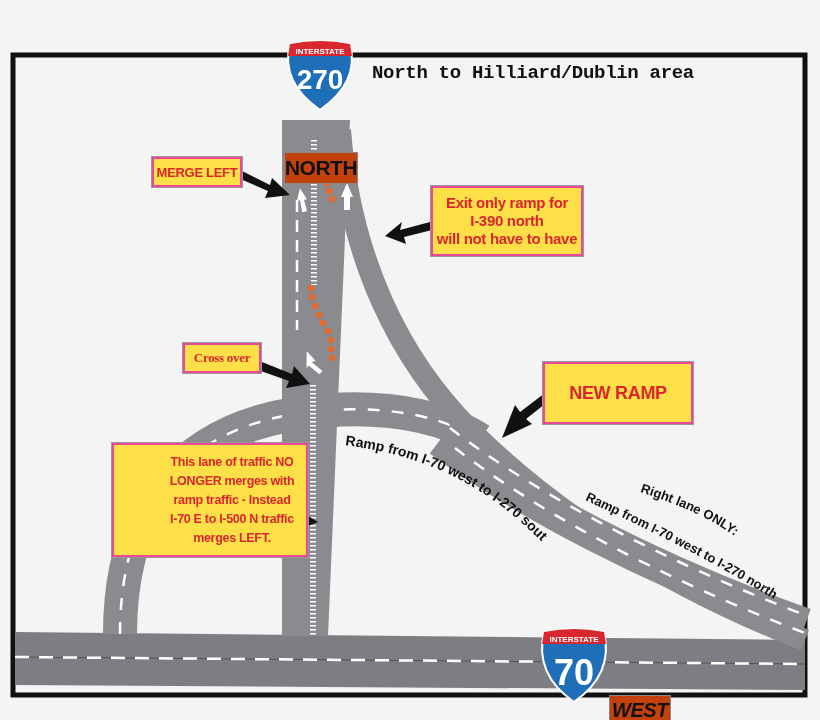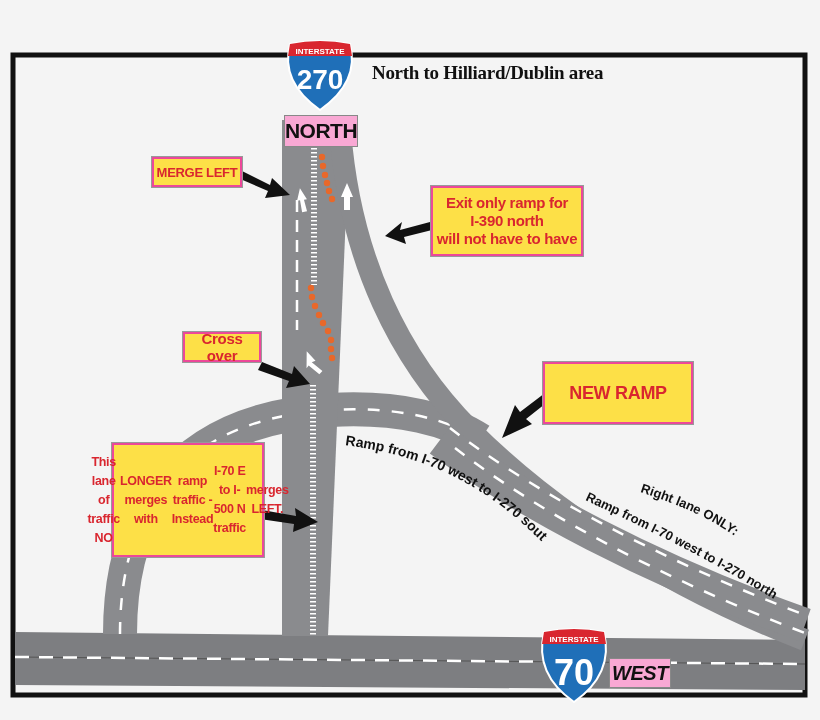--- a/index.html
+++ b/index.html
@@ -1,22 +1,22 @@
 <!DOCTYPE html>
 <html><head>
 <meta charset="utf-8">
 <style>
   html, body { margin: 0; padding: 0; }
   body { width: 820px; height: 720px; background: #f4f4f4; position: relative; overflow: hidden; font-family: "Liberation Sans", sans-serif; }
   #stage { position: absolute; left: 0; top: 0; width: 820px; height: 720px; }
   .callout { position: absolute; background: #fde047; border: 2px solid #ec4899; box-shadow: 0 0 0 1px #999; color: #d9262f; font-family: "Liberation Sans", sans-serif; font-weight: bold; text-align: center; display: flex; align-items: center; justify-content: center; letter-spacing: -0.3px; }
   .callout span { display: block; }
-  .label-black { position: absolute; font-family: Liberation Serif, serif; font-weight: bold; color: #111; white-space: nowrap; transform-origin: left top; letter-spacing: -0.3px; }
+  .label-black { position: absolute; font-family: Liberation Mono, monospace; font-weight: bold; color: #111; white-space: nowrap; transform-origin: left top; letter-spacing: -0.3px; }
   .shield-text { font-family: "Liberation Sans", sans-serif; font-weight: bold; fill: #fff; }
-  .dir-plate { position: absolute; background: #f9a8d4; border: 1.5px solid #888; font-family: "Liberation Sans", sans-serif; font-weight: bold; color: #111; display: flex; align-items: center; justify-content: center; letter-spacing: -0.5px; }
+  .dir-plate { position: absolute; background: #c2410c; border: 1.5px solid #888; font-family: "Liberation Sans", sans-serif; font-weight: bold; color: #111; display: flex; align-items: center; justify-content: center; letter-spacing: -0.5px; margin-top: 37px; }
 </style>
 </head>
 <body>
 
 <div id="stage">
 <svg width="820" height="720" viewBox="0 0 820 720" xmlns="http://www.w3.org/2000/svg">
 
   <rect x="13" y="55" width="792" height="640" fill="#f4f4f4" stroke="#111" stroke-width="5"></rect>
 
   <g>
@@ -117,28 +117,28 @@
 <div class="callout" style="left:152px; top:157px; width:86px; height:26px; font-size:13px;">
   <span>MERGE LEFT</span>
 </div>
 
 <div class="callout" style="left:431px; top:186px; width:148px; height:66px; font-size:15px; flex-direction:column; line-height:18px;">
   <span>Exit only ramp for</span>
   <span>I-390 north</span>
   <span>will not have to have</span>
 </div>
 
-<div class="callout" style="left:183px; top:332px; width:74px; height:26px; font-size:15px;">
+<div class="callout" style="left:183px; top:343px; width:74px; height:26px; font-size:13px;font-family:Liberation Serif, serif;">
   <span>Cross over</span>
 </div>
 
 <div class="callout" style="left:543px; top:362px; width:146px; height:58px; font-size:18px; flex-direction:column; line-height:24px;">
   <span>NEW RAMP</span>
 </div>
 
-<div class="callout" style="left:112px; top:443px; width:148px; height:110px; font-size:12.5px; line-height:19px;">
+<div class="callout" style="left:112px; top:443px; width:148px; height:110px; font-size:12.5px; flex-direction:column; line-height:19px;padding-left:44px;">
   <span>This lane of traffic NO</span>
   <span>LONGER merges with</span>
   <span>ramp traffic - Instead</span>
   <span>I-70 E to I-500 N traffic</span>
   <span>merges LEFT.</span>
 </div>
 </div>
 
 </body></html>

